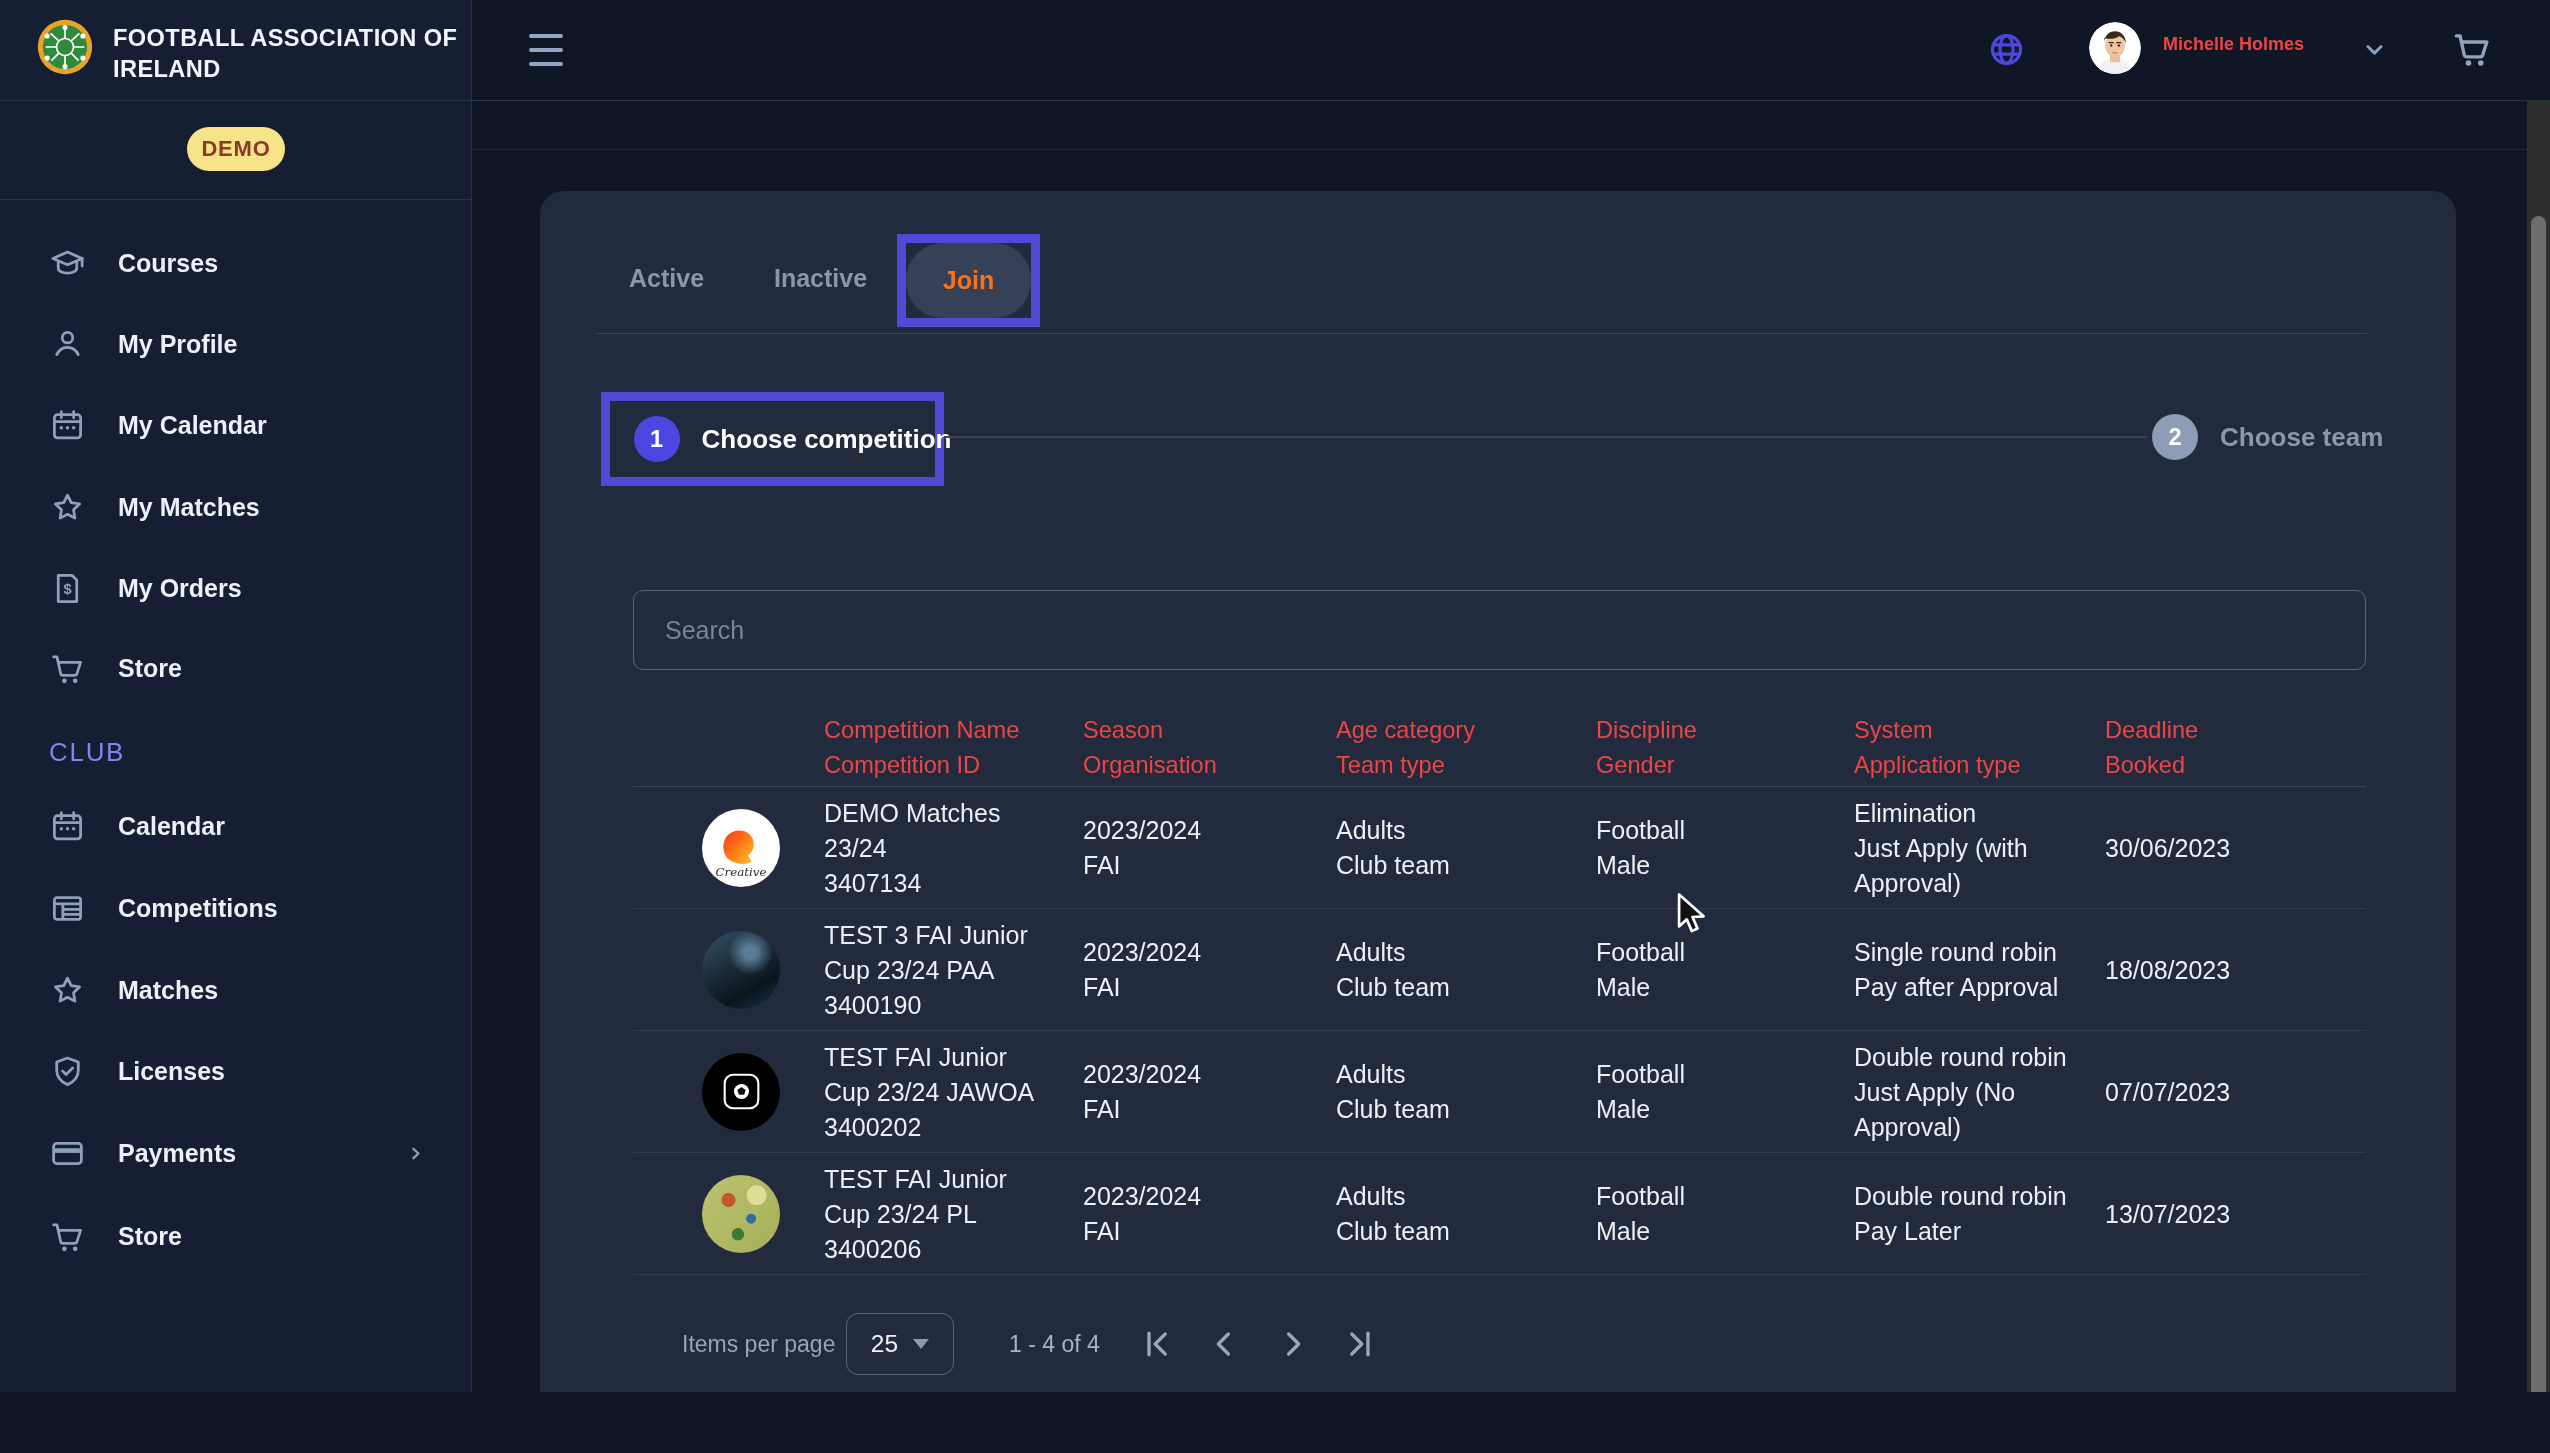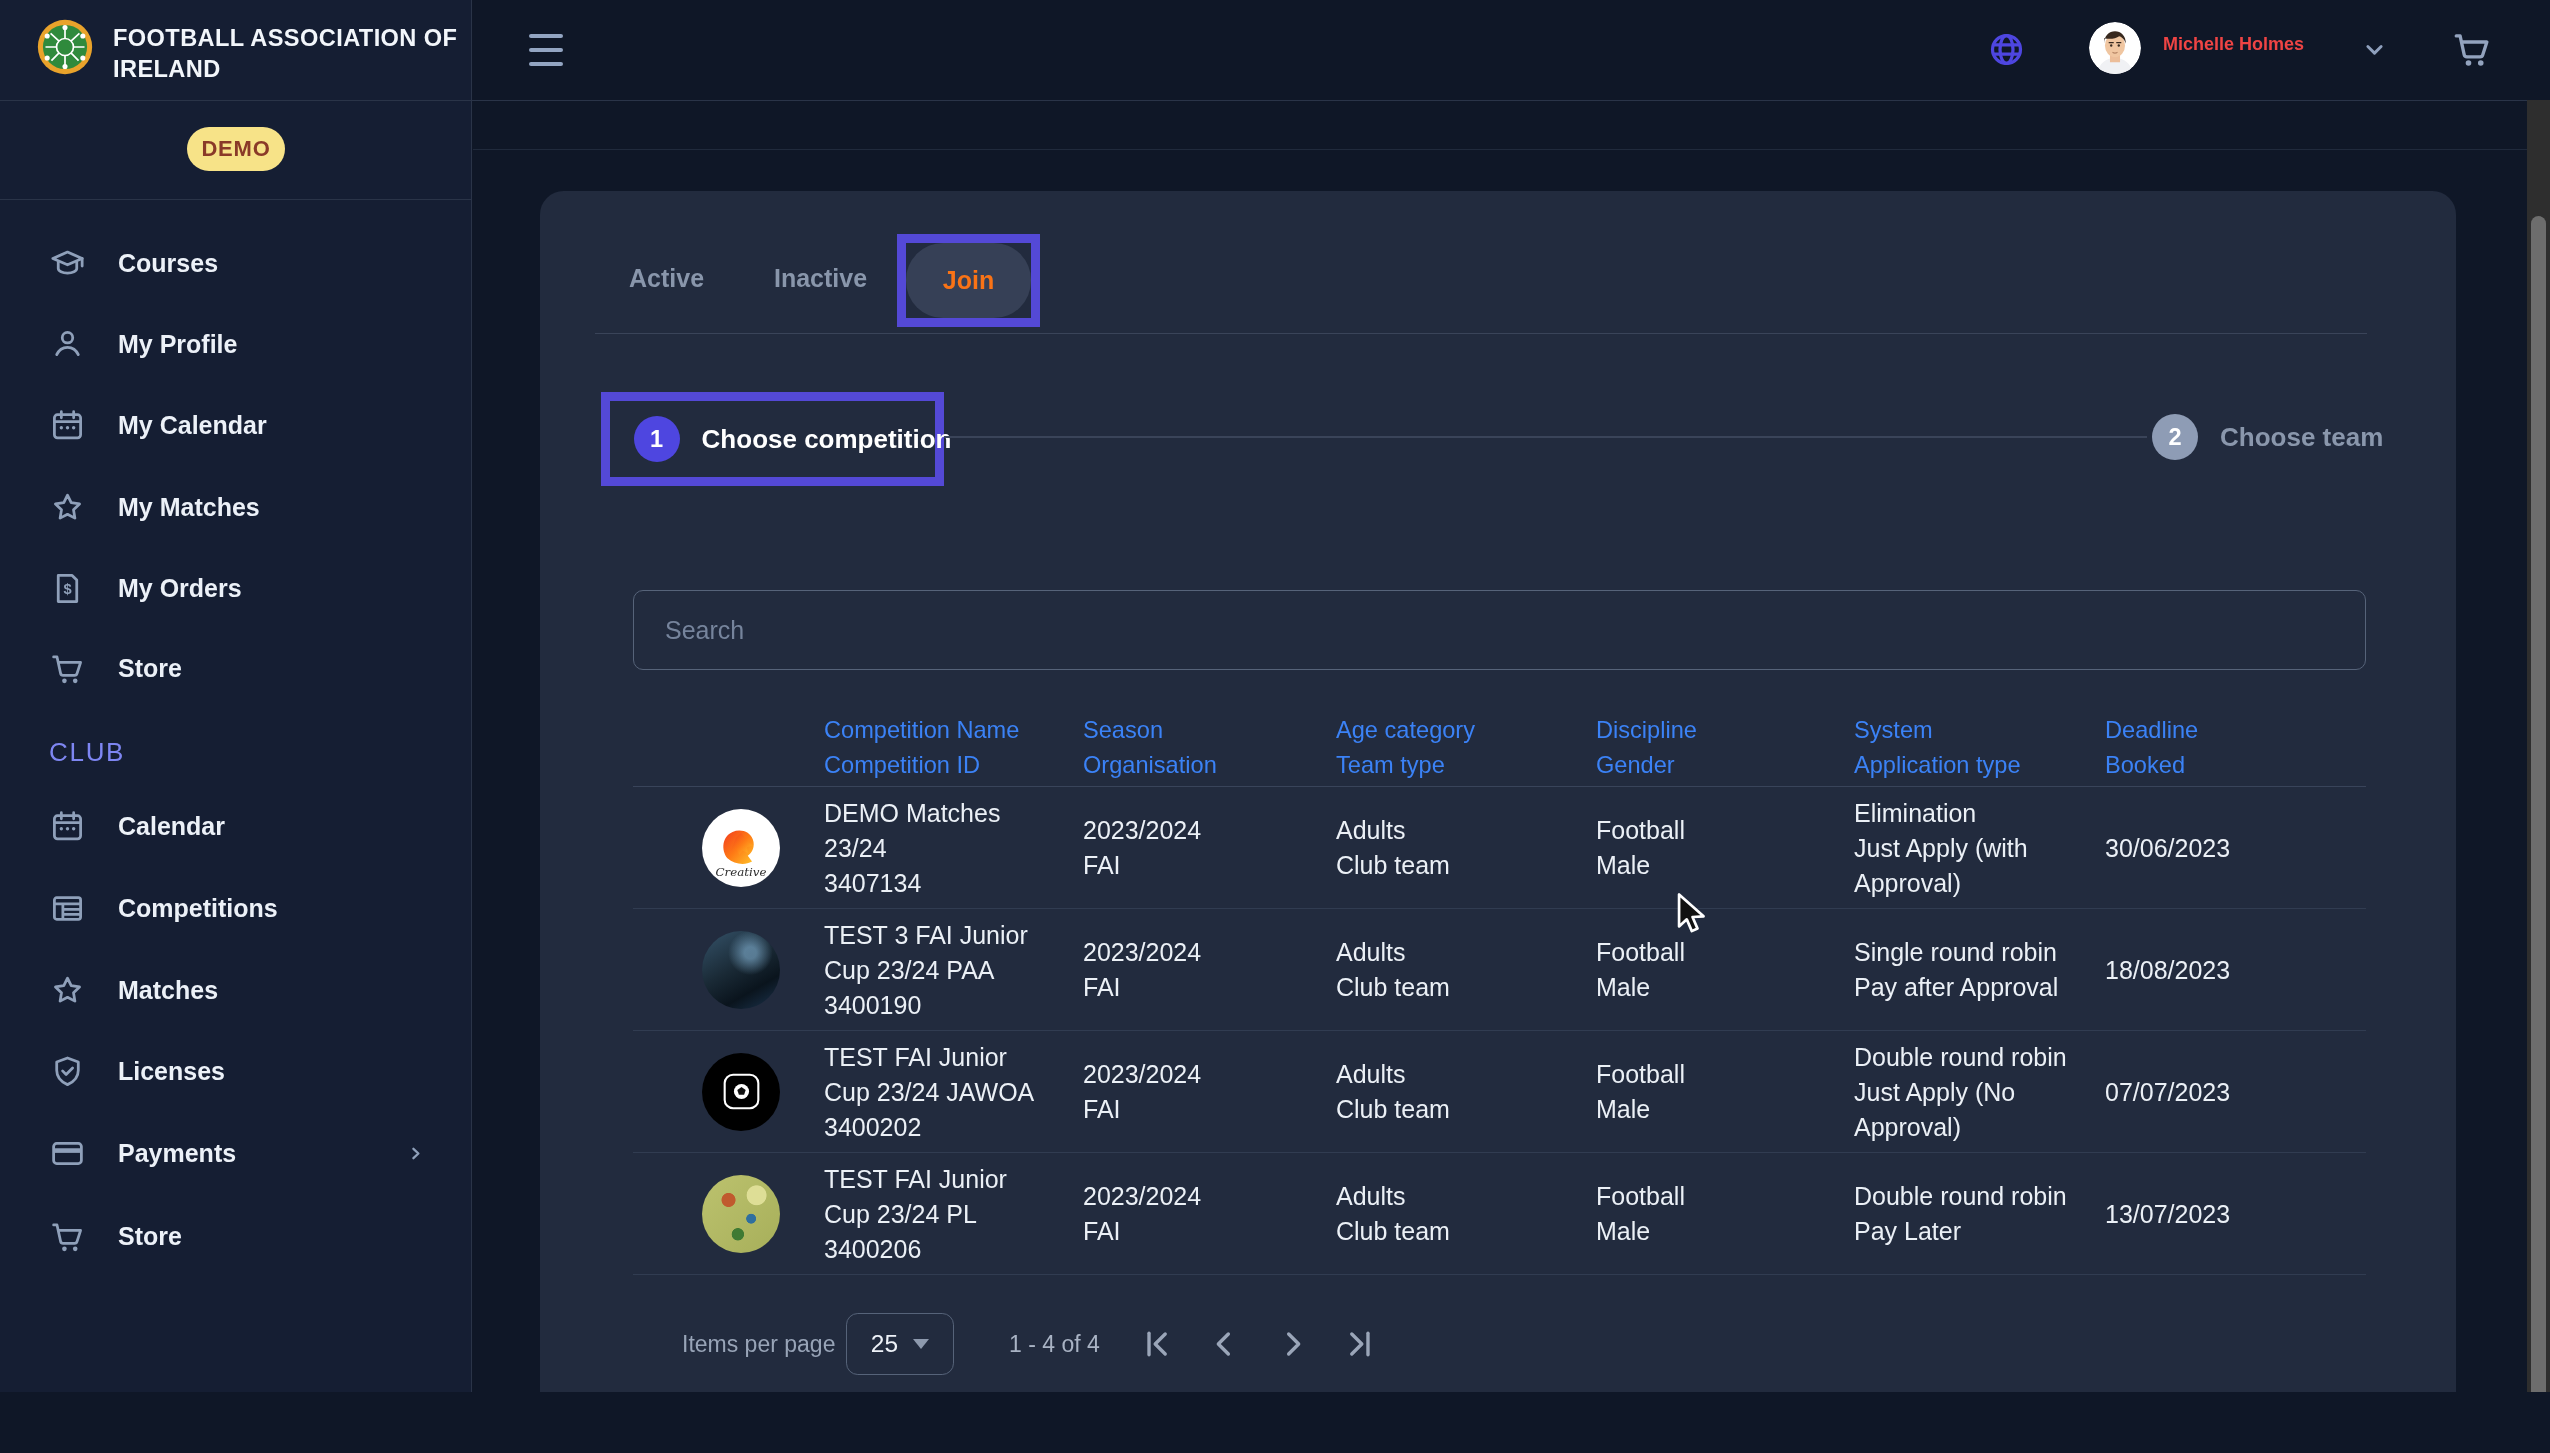--- a/index.html
+++ b/index.html
@@ -56,21 +56,21 @@
 
   .search-box{position:absolute;left:93px;top:399px;width:1733px;height:80px;border:1.7px solid #566379;border-radius:10px;
               box-sizing:border-box;display:flex;align-items:center;padding:0 29px;}
   .search-box input{width:100%;background:transparent;border:none;outline:none;font-size:25px;color:#dfe6ef;
                     font-family:"Liberation Sans",sans-serif;}
   .search-box input::placeholder{color:#76849c;}
 
   
   .table{position:absolute;left:93px;top:519px;width:1733px;}
   .thead{position:relative;height:76px;border-bottom:0.8px solid #39445a;}
-  .th{position:absolute;top:3.4px;font-size:23.6px;line-height:35px;color:#3b82f6;font-weight:500;}
+  .th{position:absolute;top:3.4px;font-size:23.6px;line-height:35px;color:#ef4444;font-weight:500;}
   .trow{position:relative;height:121px;border-bottom:0.8px solid #313c51;cursor:pointer;}
   .cell{position:absolute;top:50%;transform:translateY(-50%);font-size:25px;line-height:35px;color:#ebf0f6;}
   .c-img{left:69px;} .c-name{left:191px;width:229px;} .c-season{left:450px;} .c-age{left:703px;}
   .c-disc{left:963px;} .c-system{left:1221px;width:255px;} .c-deadline{left:1472px;}
 
   .rimg{width:78px;height:78px;border-radius:50%;overflow:hidden;position:relative;}
   .rimg-photo{background:radial-gradient(circle at 62% 28%,rgba(140,190,225,.55) 0 8%,rgba(140,190,225,0) 30%),
               linear-gradient(150deg,#35536a 0%,#1a2a36 45%,#0a141d 72%,#1c3550 100%);}
   .rimg-map{background:radial-gradient(circle at 34% 32%,#c05a2e 0 9%,rgba(0,0,0,0) 10%),
             radial-gradient(circle at 63% 56%,#2f6f9e 0 7%,rgba(0,0,0,0) 8%),

